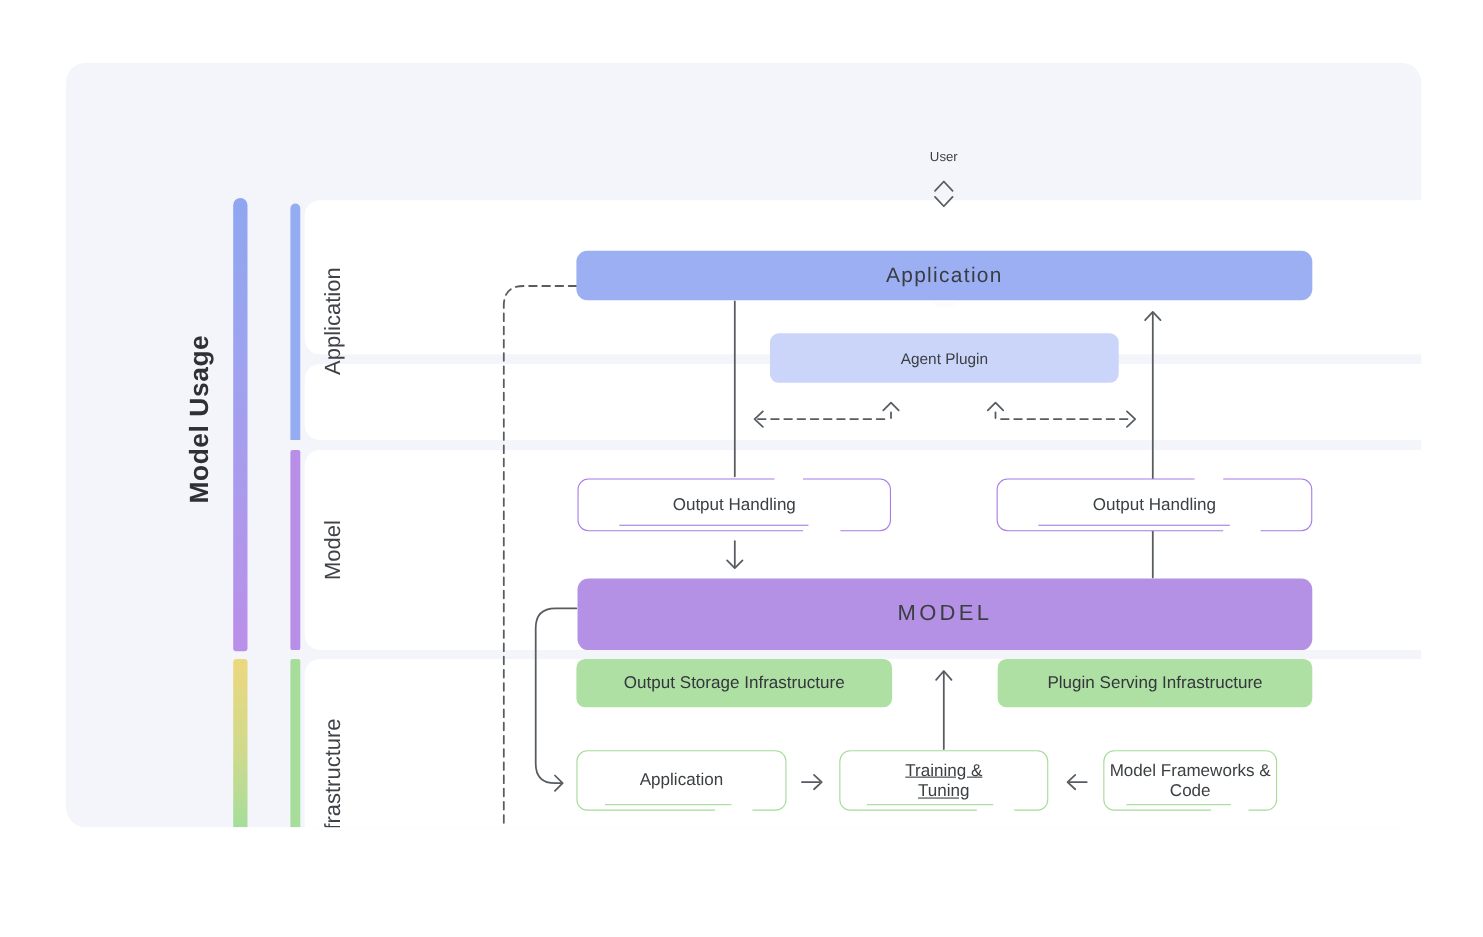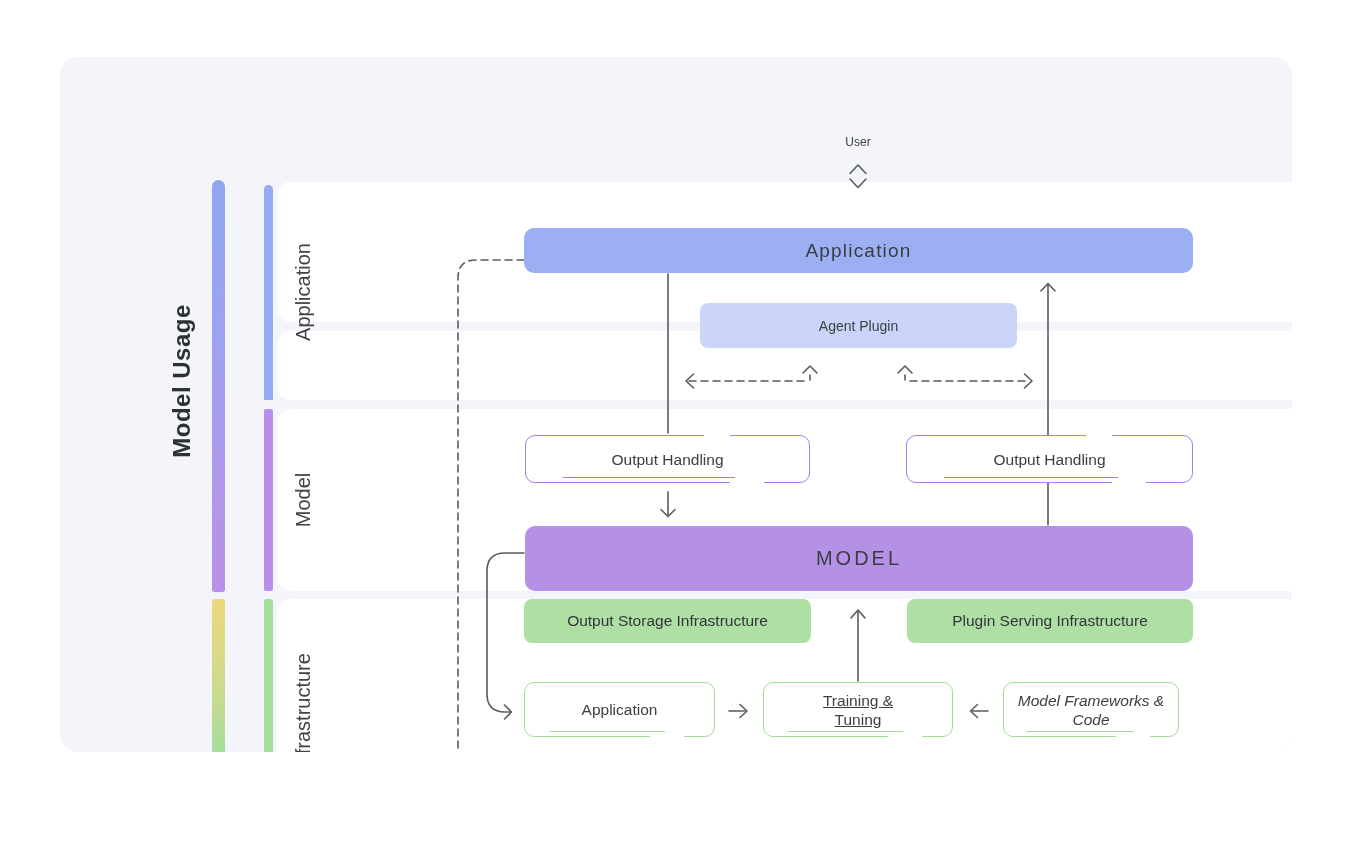--- a/index.html
+++ b/index.html
@@ -59,21 +59,21 @@
   .bx-green-o{border:1.5px solid #A4DB99;}
   .bx-input{left:465px;top:378px;width:285px;height:48px;}
   .bx-output{left:846px;top:378px;width:287px;height:48px;}
   .bx-model{left:465px;top:469px;width:668px;height:65px;background:#B591E5;border-radius:10px;
     font-size:20px;font-weight:500;letter-spacing:3px;color:#3A3E43;}
   .bx-fillgreen{background:#AEDFA3;border-radius:8px;font-size:15.5px;font-weight:500;color:#33373B;}
   .bx-storage{left:464px;top:542px;width:287px;height:44px;}
   .bx-serving{left:847px;top:542px;width:286px;height:44px;}
   .bx-eval{left:464px;top:625px;width:191px;height:55px;}
   .bx-training{left:703px;top:625px;width:190px;height:55px;text-decoration:underline;}
-  .bx-frame{left:943px;top:625px;width:176px;height:55px;font-style:italic;}
+  .bx-frame{left:943px;top:625px;width:158px;height:55px;}
   .bx-training .lbl{max-width:100px;}
   .bx-frame .lbl{max-width:150px;}
   
   .underl{position:absolute;left:13%;right:26%;bottom:4px;border-top:1.5px solid;}
   .bx-purple .underl{border-color:#A87BE8;}
   .bx-green-o .underl{border-color:#A4DB99;}
   .bgap{position:absolute;bottom:-2px;right:16%;width:34px;height:3px;background:#fff;}
   .tgap{position:absolute;top:-2px;right:28%;width:26px;height:3px;background:#fff;}
 </style>
 </head>

